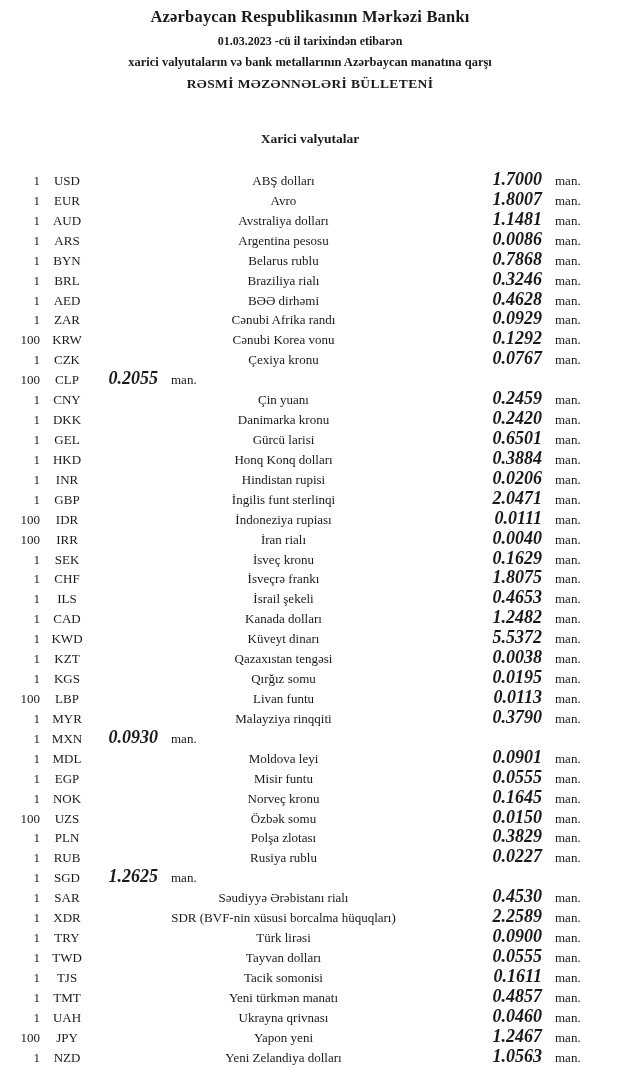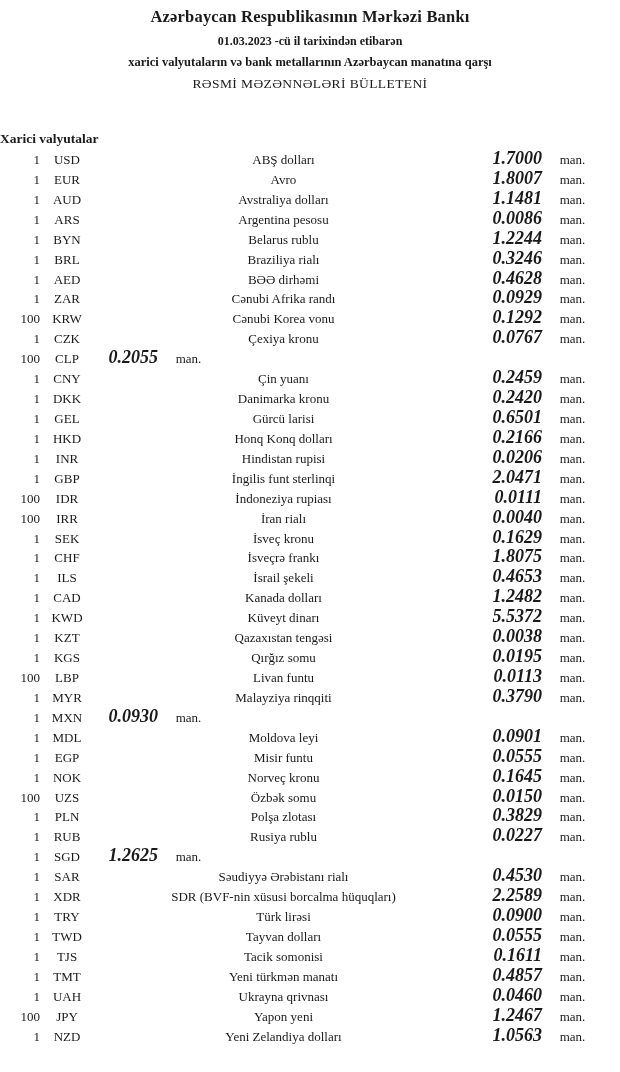--- a/index.html
+++ b/index.html
@@ -35,29 +35,30 @@
     font-weight: bold;
     margin: 0 0 6px 0;
   }
   .doc-sub2 {
     font-size: 12.5px;
     font-weight: bold;
     margin: 0 0 6px 0;
   }
   .doc-sub3 {
     font-size: 13.5px;
-    font-weight: normal;
+    font-weight: bold;
     letter-spacing: 0.4px;
     margin: 0;
   }
   .section-title {
+    text-align: center;
     font-size: 13.5px;
     font-weight: bold;
     margin-top: 39px;
-    margin-bottom: 2px;
+    margin-bottom: 23px;
   }
   .rates-table {
     box-sizing: border-box;
     padding-left: 6px;
     padding-right: 30px;
   }
   .row {
     display: flex;
     align-items: baseline;
     height: 19.93px;
@@ -88,21 +89,20 @@
     font-weight: bold;
     font-style: italic;
     font-size: 18px;
     flex: 0 0 auto;
   }
   .col-man {
     width: 48px;
     padding-left: 13px;
     box-sizing: border-box;
     flex: 0 0 auto;
-    text-align: center;
   }
 </style>
 </head>
 <body>
 
 <div class="page">
 
   <div class="doc-header">
     <div class="doc-title">Azərbaycan Respublikasının Mərkəzi Bankı</div>
     <div class="doc-sub1">01.03.2023 -cü il tarixindən etibarən</div>
@@ -138,21 +138,21 @@
         <span class="col-qty">1</span>
         <span class="col-code">ARS</span>
         <span class="col-name">Argentina pesosu</span>
         <span class="col-rate">0.0086</span>
         <span class="col-man">man.</span>
       </div>
       <div class="row">
         <span class="col-qty">1</span>
         <span class="col-code">BYN</span>
         <span class="col-name">Belarus rublu</span>
-        <span class="col-rate">1.2244</span>
+        <span class="col-rate">0.7868</span>
         <span class="col-man">man.</span>
       </div>
       <div class="row">
         <span class="col-qty">1</span>
         <span class="col-code">BRL</span>
         <span class="col-name">Braziliya rialı</span>
         <span class="col-rate">0.3246</span>
         <span class="col-man">man.</span>
       </div>
       <div class="row">
@@ -207,21 +207,21 @@
         <span class="col-qty">1</span>
         <span class="col-code">GEL</span>
         <span class="col-name">Gürcü larisi</span>
         <span class="col-rate">0.6501</span>
         <span class="col-man">man.</span>
       </div>
       <div class="row">
         <span class="col-qty">1</span>
         <span class="col-code">HKD</span>
         <span class="col-name">Honq Konq dolları</span>
-        <span class="col-rate">0.2166</span>
+        <span class="col-rate">0.3884</span>
         <span class="col-man">man.</span>
       </div>
       <div class="row">
         <span class="col-qty">1</span>
         <span class="col-code">INR</span>
         <span class="col-name">Hindistan rupisi</span>
         <span class="col-rate">0.0206</span>
         <span class="col-man">man.</span>
       </div>
       <div class="row">

